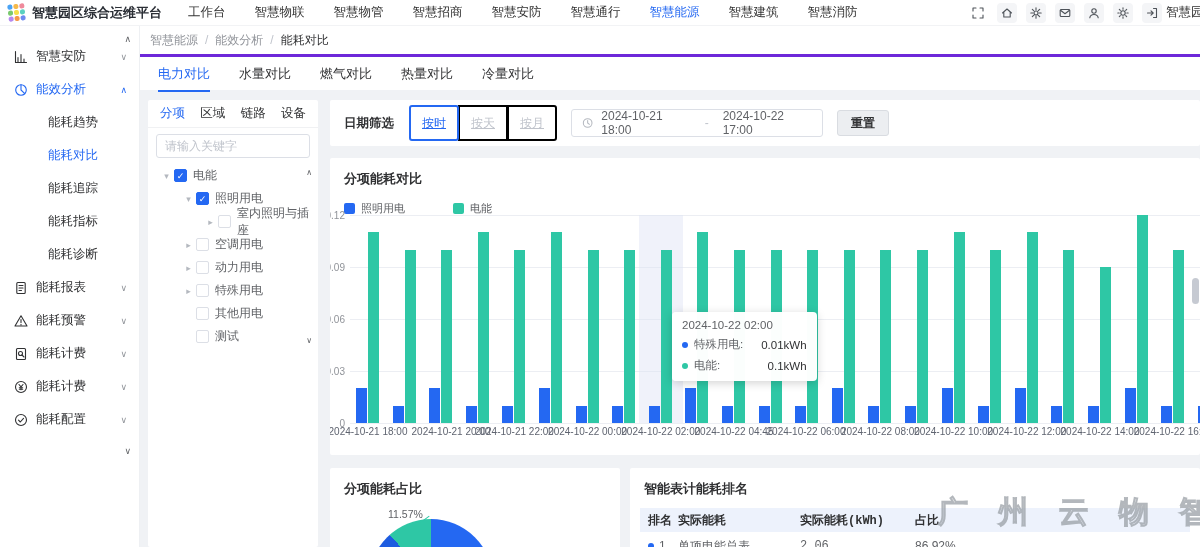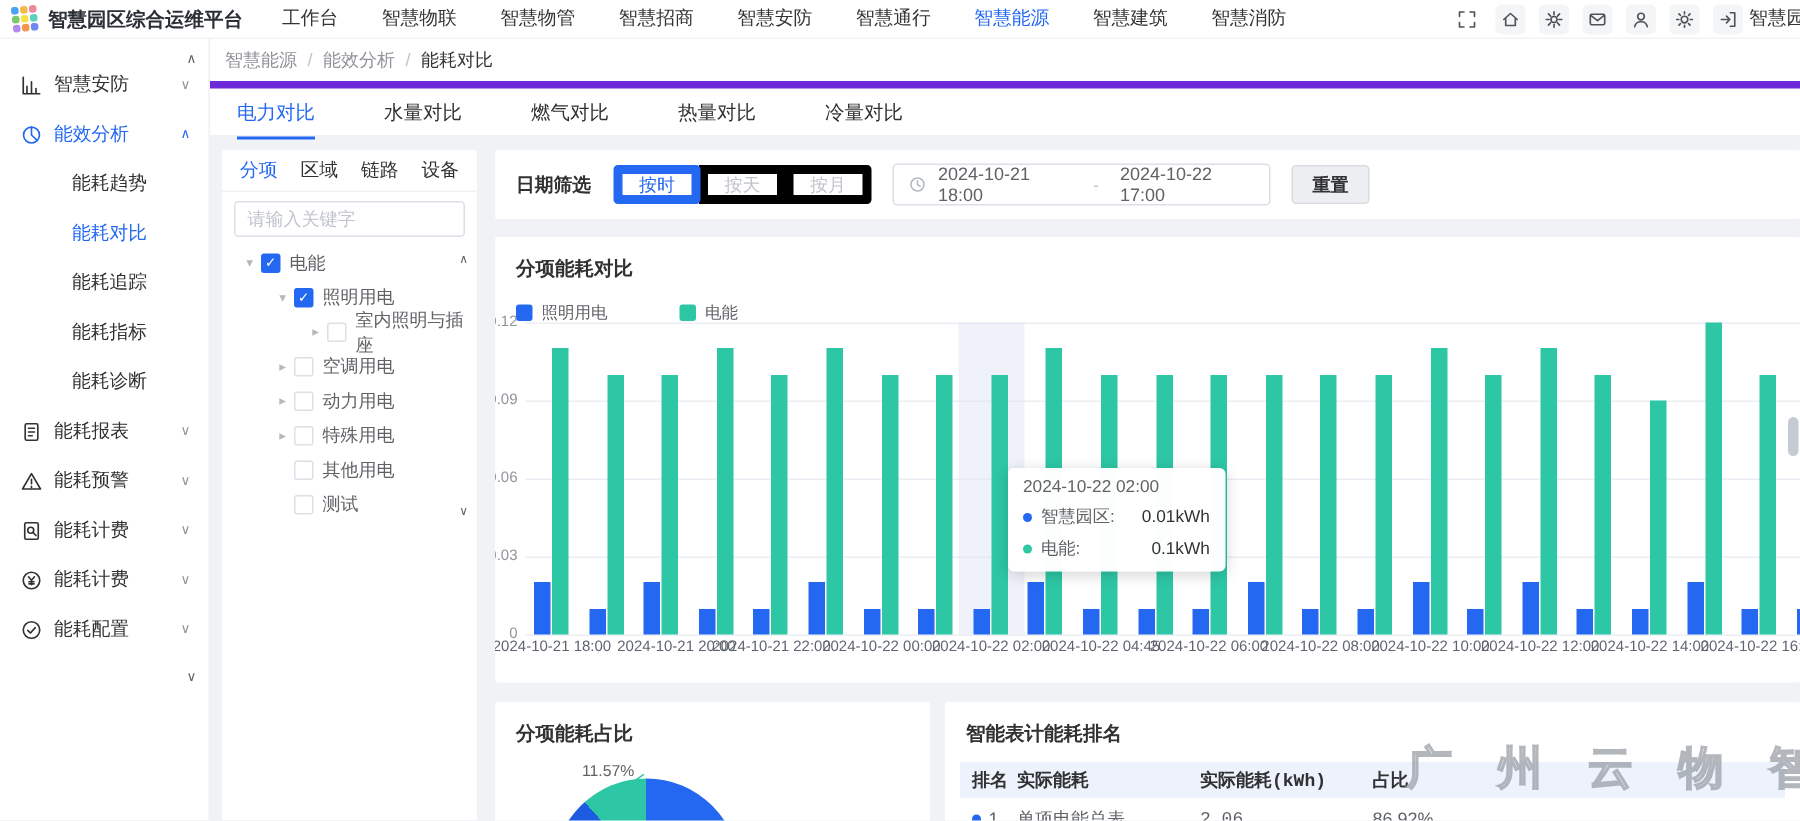--- a/index.html
+++ b/index.html
@@ -38,21 +38,21 @@
 .menu-item.active { color:#2468F2; }
 .menu-item.active .chev { color:#2468F2; }
 .menu-sub { height:33px; display:flex; align-items:center; padding-left:48px; font-size:12.5px; color:#303133; cursor:pointer; }
 .menu-sub.active { color:#2468F2; }
 
 
 .main { position:absolute; left:140px; top:26px; right:0; bottom:0; }
 .crumb-strip { height:28px; background:#fff; display:flex; align-items:center; padding-left:10px; font-size:12px; color:#909399; }
 .crumb-sep { margin:0 7px; color:#c0c4cc; }
 .crumb-last { color:#303133; font-weight:500; }
-.tabs-strip { height:36px; background:#fff; display:flex; align-items:center; padding-left:18px; gap:46px; border-top:5px solid #6d28d9; }
+.tabs-strip { height:36px; background:#fff; display:flex; align-items:center; padding-left:18px; gap:29px; border-top:3px solid #6d28d9; }
 .tab { font-size:13px; color:#303133; cursor:pointer; padding:9px 0 7px; border-bottom:2px solid transparent; }
 .tab.active { color:#2468F2; border-bottom-color:#2468F2; }
 
 .card { position:absolute; background:#fff; border-radius:2px; }
 
 
 .tree-card { left:8px; top:74px; width:170px; bottom:0; }
 .tree-tabs { height:28px; display:flex; align-items:center; justify-content:space-between; padding:0 12px; border-bottom:1px solid #f0f1f3; font-size:12.5px; color:#303133; }
 .tree-tab { cursor:pointer; }
 .tree-tab.active { color:#2468F2; }
@@ -61,21 +61,21 @@
 .tree-row { height:23px; display:flex; align-items:center; font-size:12px; color:#606266; cursor:pointer; }
 .caret { width:13px; color:#b4b8bf; font-size:9px; text-align:center; flex:none; }
 .cbx { width:13px; height:13px; border:1px solid #dcdfe6; border-radius:2px; background:#fff; margin:0 6px 0 1px; flex:none; display:flex; align-items:center; justify-content:center; }
 .cbx.checked { background:#2468F2; border-color:#2468F2; color:#fff; font-size:9px; }
 .tree-scroll-chev { position:absolute; right:6px; font-size:8px; color:#606266; cursor:pointer; }
 
 
 .filter-card { left:190px; top:74px; right:0; height:46px; display:flex; align-items:center; padding-left:14px; }
 .filter-label { font-size:12.5px; font-weight:bold; color:#303133; }
 .seg { display:flex; margin-left:16px; }
-.seg-btn { height:26px; padding:0 11px; display:flex; align-items:center; font-size:12px; color:#c0c4cc; border:6px solid #000000; background:#fff; margin-left:-1px; cursor:pointer; }
+.seg-btn { height:36px; padding:0 11px; display:flex; align-items:center; font-size:12px; color:#c0c4cc; border:2px solid #000000; background:#fff; margin-left:-1px; cursor:pointer;text-decoration:underline; }
 .seg-btn:first-child { border-radius:3px 0 0 3px; }
 .seg-btn:last-child { border-radius:0 3px 3px 0; }
 .seg-btn.active { border-color:#2468F2; color:#2468F2; position:relative; z-index:1; border-radius:3px; }
 .date-range { height:28px; width:252px; border:1px solid #dcdfe6; border-radius:3px; margin-left:14px; display:flex; align-items:center; padding:0 10px; font-size:12px; color:#606266; }
 .date-range .ico { width:12px; height:12px; color:#b4b8bf; margin-right:8px; }
 .date-sep { color:#c0c4cc; margin:0 14px; }
 .reset-btn { height:26px; padding:0 13px; margin-left:14px; background:#eceef1; border:1px solid #d9dce1; border-radius:3px; font-size:12px; font-weight:bold; color:#303133; display:flex; align-items:center; cursor:pointer; }
 
 
 .chart-card { left:190px; top:132px; right:0; height:297px; overflow:hidden; }
@@ -389,21 +389,21 @@
           <span class="legend-swatch" style="background: rgb(46, 199, 165);"></span>
           <span>电能</span>
         </div>
       </div>
     <div class="plot">
       <div class="tooltip">
         <div>2024-10-22 02:00</div>
         <div>
             <div class="tt-row">
               <span class="tt-dot" style="background: rgb(36, 104, 242);"></span>
-              <span>智慧园区:</span>
+              <span>特殊用电:</span>
               <span class="tt-val">0.01kWh</span>
             </div>
             <div class="tt-row">
               <span class="tt-dot" style="background: rgb(46, 199, 165);"></span>
               <span>电能:</span>
               <span class="tt-val">0.1kWh</span>
             </div>
           </div>
       </div>
     <div class="grid-line" style="top: 208px;"></div>

